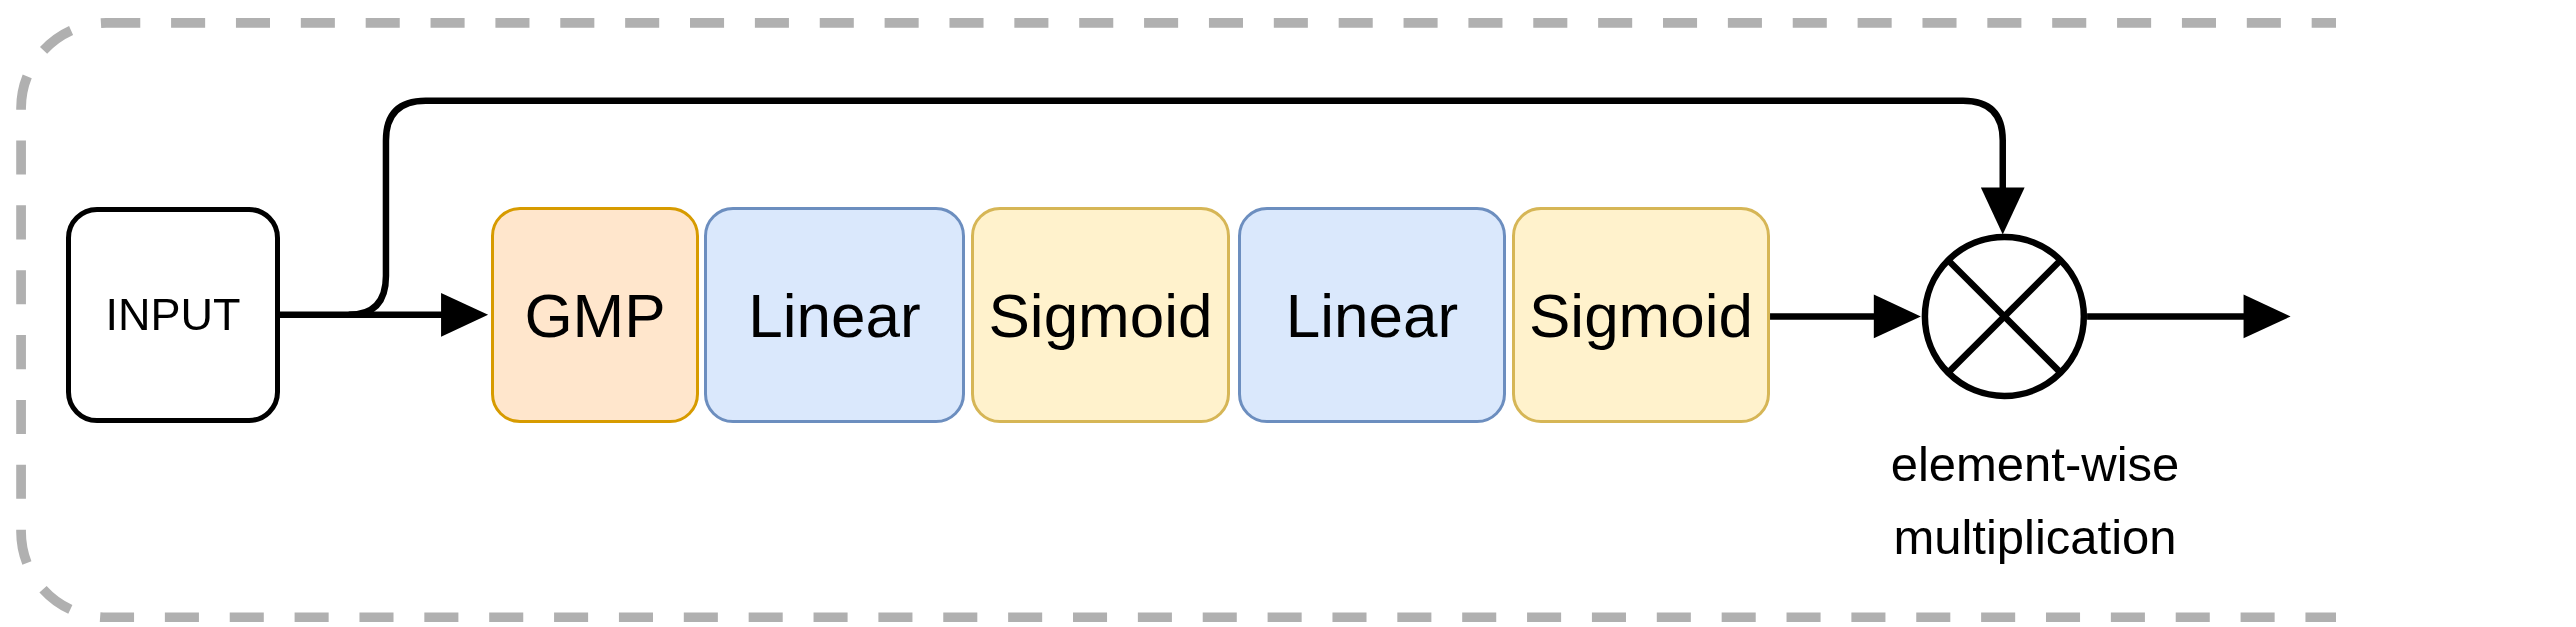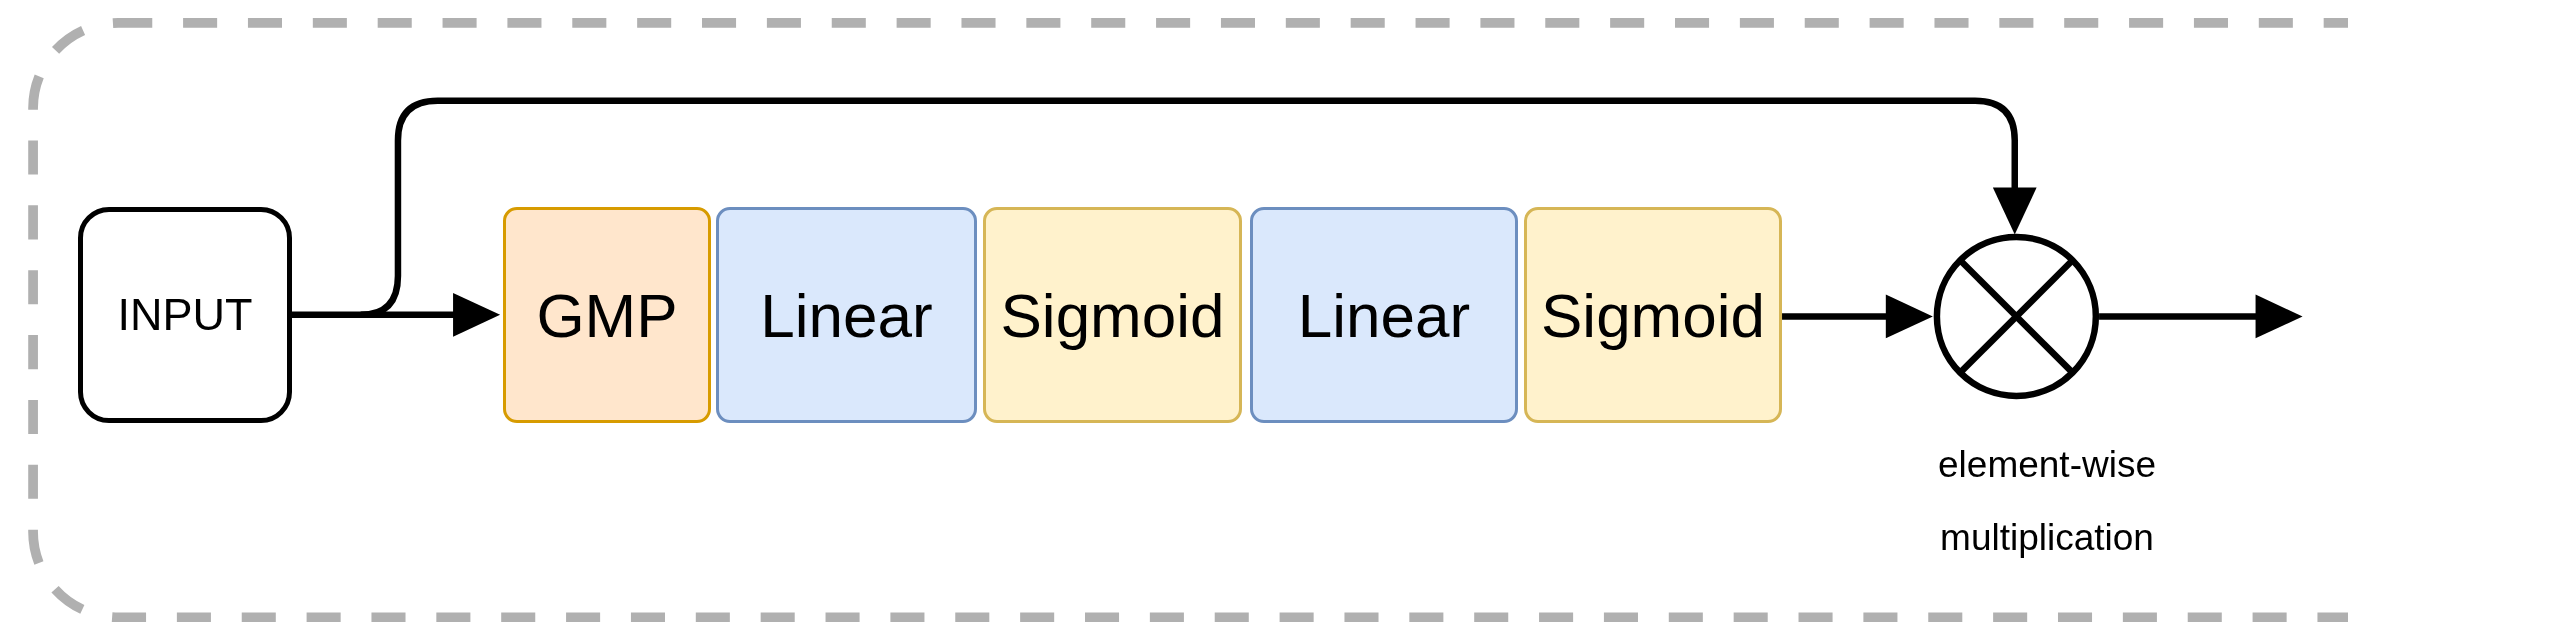--- a/index.html
+++ b/index.html
@@ -8,21 +8,20 @@
     background: #ffffff;
   }
   #canvas {
     position: relative;
     width: 2336px;
     height: 628px;
     background: #ffffff;
     overflow: hidden;
     font-family: "Liberation Sans", sans-serif;
     color: #000000;
-    margin-left: 12px;
   }
   #connector-layer {
     position: absolute;
     left: 0;
     top: 0;
     width: 2576px;
     height: 628px;
   }
   .node {
     position: absolute;
@@ -36,30 +35,30 @@
     background: #ffffff;
     z-index: 2;
   }
   .io-node {
     border: 5.7px solid #000000;
     border-radius: 31px;
     font-size: 45px;
   }
   .block-node {
     border: 3.2px solid #000000;
-    border-radius: 14px;
+    border-radius: 29px;
     font-size: 62px;
   }
   .caption {
     position: absolute;
     left: 1735px;
     top: 428px;
     width: 600px;
     text-align: center;
-    font-size: 37px;
+    font-size: 49px;
     line-height: 73px;
     white-space: pre-line;
     z-index: 2;
   }
 </style>
 </head>
 <body>
 
 <div id="canvas">
 

